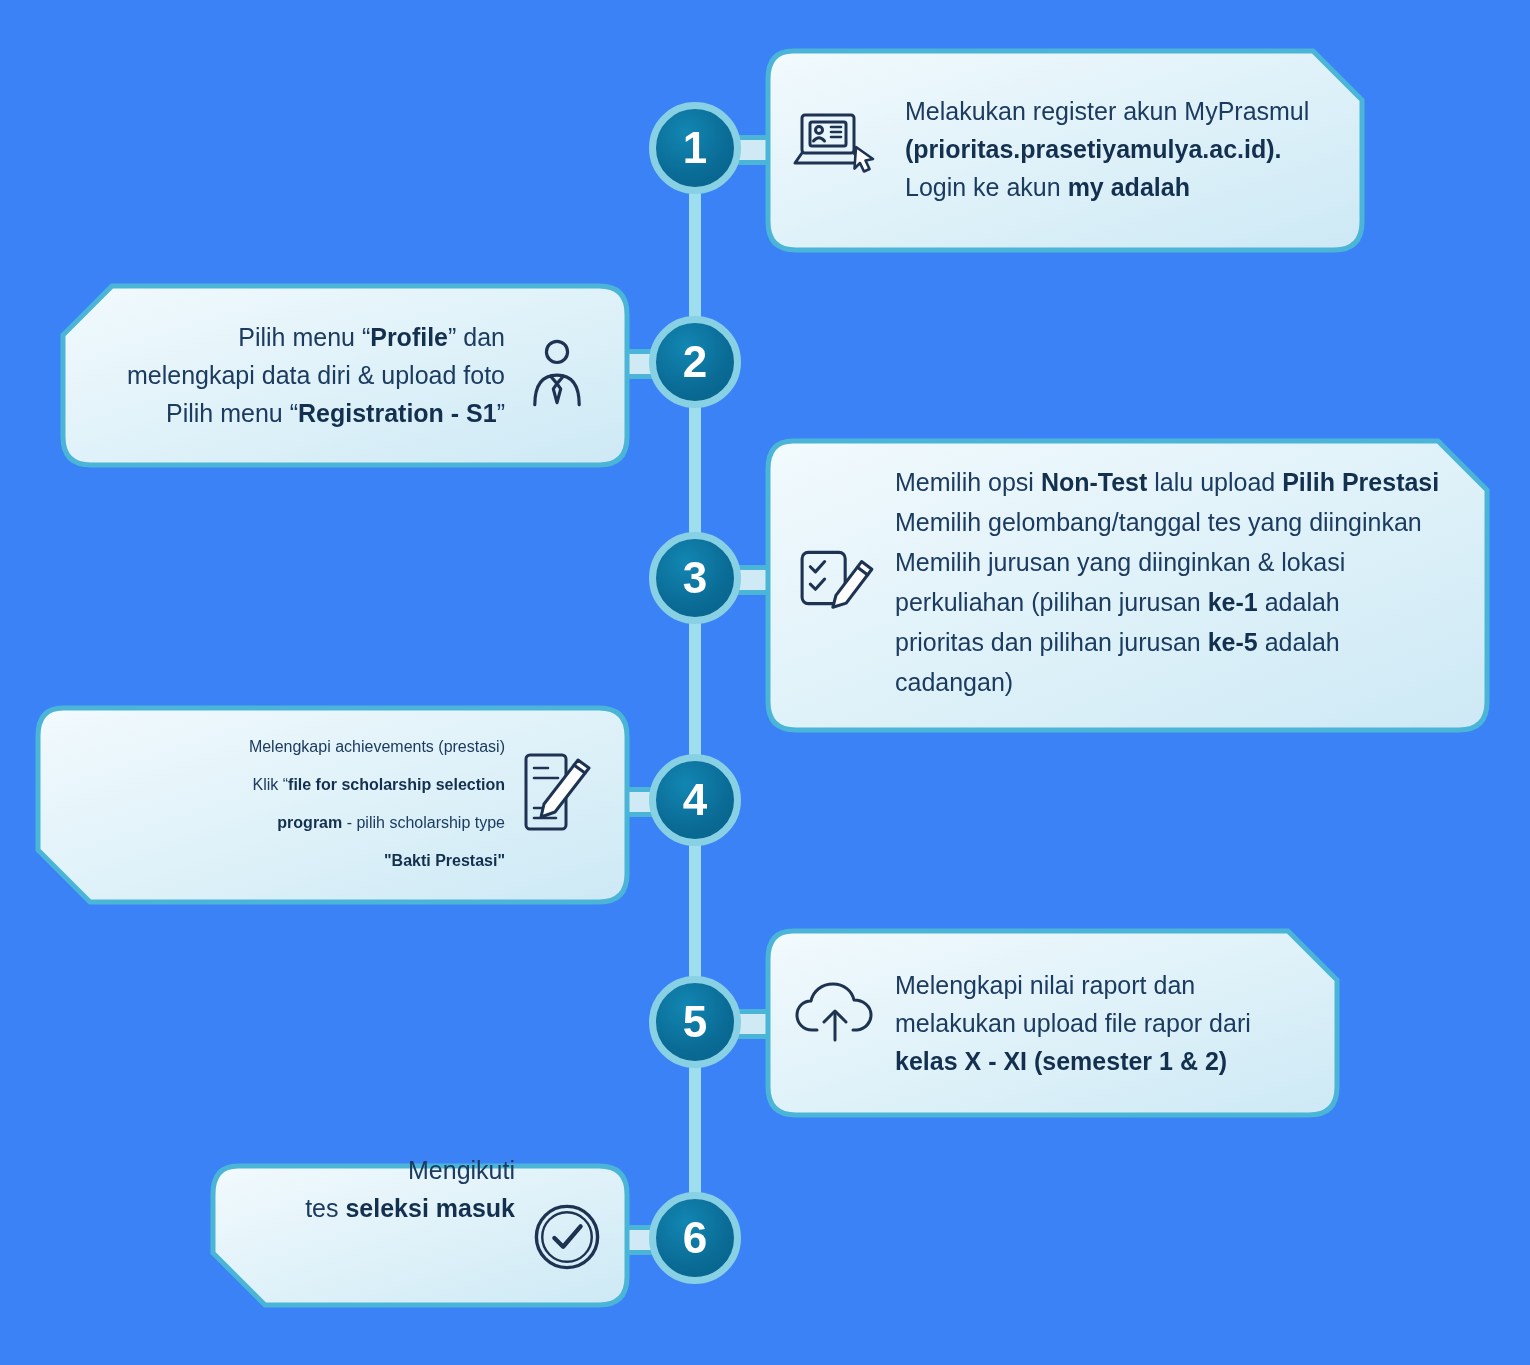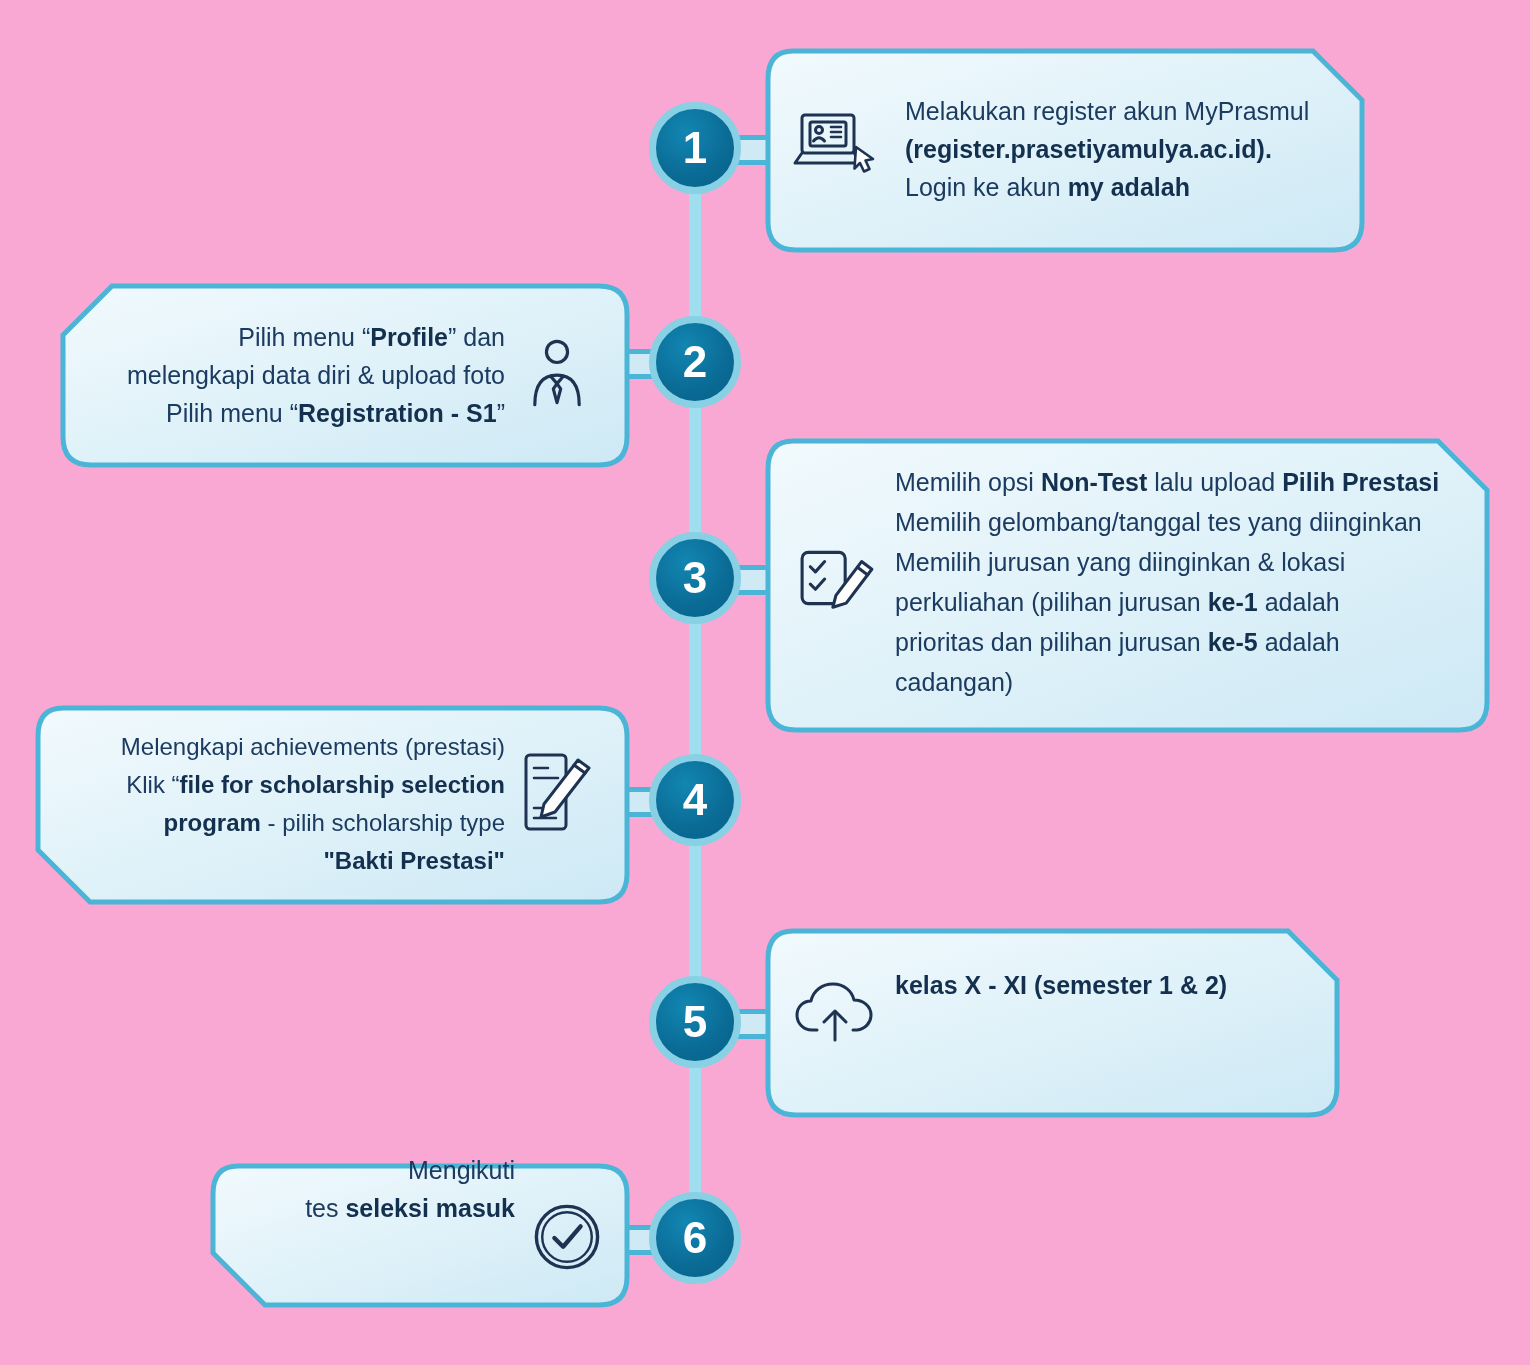--- a/index.html
+++ b/index.html
@@ -1,18 +1,18 @@
 <!DOCTYPE html>
 <html><head>
 <meta charset="utf-8">
 <style>
   html,body{margin:0;padding:0;background:#ffffff;}
   .canvas{
     position:relative;width:1530px;height:1365px;overflow:hidden;
-    font-family:"Liberation Sans", sans-serif;color:#1c3b60;background:#f9a8d4;
+    font-family:"Liberation Sans", sans-serif;color:#1c3b60;background:#3b82f6;
   }
   .vline{position:absolute;left:689px;top:148px;width:12px;height:1090px;background:#9edeee;z-index:0;}
   .stub{position:absolute;height:20px;background:#cfe9f5;border-top:5px solid #4ab5d6;border-bottom:5px solid #4ab5d6;z-index:1;}
   .bubble{position:absolute;z-index:2;overflow:visible;}
   .bubble path{fill:url(#bubbleGrad);stroke:#4ab5d6;stroke-width:5;}
   .circle{
     position:absolute;width:78px;height:78px;border-radius:50%;
     background:radial-gradient(circle at 38% 30%, #1286b2 0%, #0a6b95 60%, #07618a 100%);
     border:7px solid #88d0e4;z-index:3;
     display:flex;align-items:center;justify-content:center;
@@ -53,21 +53,21 @@
         <rect x="14" y="5" width="52" height="38" rx="3"></rect>
         <path d="M14 43 L7 53 H73 L66 43"></path>
         <rect x="22" y="12" width="36" height="24" rx="2"></rect>
         <circle cx="31" cy="20" r="3.5"></circle>
         <path d="M25.5 31 q5.5 -6.5 11 0"></path>
         <path d="M43 17 h10 M43 22 h10 M43 27 h10" stroke-width="2.6"></path>
       </g>
       <path d="M68 37 l17 12 -7.5 1.5 4 8.5 -5.5 2.5 -4 -8.5 -5.5 5.5 z" fill="#ffffff" stroke="#1e3252" stroke-width="2.6" stroke-linejoin="round"></path>
     </svg>
     <div class="step-text t-left" style="left:905px;top:92px;width:440px;"><span>Melakukan register akun MyPrasmul
-</span><b>(register.prasetiyamulya.ac.id).</b><span>
+</span><b>(prioritas.prasetiyamulya.ac.id).</b><span>
 Login ke akun </span><b>my adalah</b></div>
     <div class="circle" style="left:649px;top:102px;">
       <span>1</span>
     </div>
   </div>
 
   <div>
     <div class="stub" style="left:615px;top:349px;width:85px;"></div>
     <svg class="bubble" style="left:60px;top:283px;" width="570" height="185">
       <path d="M 52 3 H 539 Q 567 3 567 31 V 154 Q 567 182 539 182 H 31 Q 3 182 3 154 V 52 Z"></path>
@@ -119,42 +119,44 @@
       <path d="M 28 3 H 564 Q 592 3 592 31 V 169 Q 592 197 564 197 H 55 L 3 145 V 31 Q 3 3 28 3 Z"></path>
     </svg>
     <svg class="icon" style="left:518px;top:750px;" width="82" height="86" viewBox="0 0 82 86">
       <g fill="none" stroke="#1e3252" stroke-width="3" stroke-linecap="round" stroke-linejoin="round">
         <rect x="8" y="5" width="40" height="74" rx="4"></rect>
         <path d="M16 18 h14 M16 28 h24 M16 58 h10 M16 68 h22" stroke-width="2.6"></path>
         <path d="M26 54 L60 10 l11 8 -34 44 -14 5 z" fill="#ffffff"></path>
         <path d="M56 15 l11 8"></path>
       </g>
     </svg>
-    <div class="step-text t-right" style="left:50px;top:728px;width:455px;font-size:24px;"><span>Melengkapi achievements (prestasi)
+    <div class="step-text t-right" style="left:50px;top:728px;width:455px;font-size:16px;"><span>Melengkapi achievements (prestasi)
 Klik “</span><b>file for scholarship selection
 program</b><span> - pilih scholarship type
 </span><b>"Bakti Prestasi"</b></div>
     <div class="circle" style="left:649px;top:754px;">
       <span>4</span>
     </div>
   </div>
 
   <div>
     <div class="stub" style="left:695px;top:1009px;width:85px;"></div>
     <svg class="bubble" style="left:765px;top:928px;" width="575" height="190">
       <path d="M 28 3 H 523 L 572 52 V 159 Q 572 187 544 187 H 31 Q 3 187 3 159 V 31 Q 3 3 28 3 Z"></path>
     </svg>
     <svg class="icon" style="left:792px;top:978px;" width="88" height="66" viewBox="0 0 86 66">
       <g fill="none" stroke="#1e3252" stroke-width="3" stroke-linecap="round" stroke-linejoin="round">
         <path d="M24 52 h-5 C10 52 4 45 4 37 C4 29 10 23 18 23 C20 13 29 6 40 6 C51 6 59 13 61 22 C70 22 78 28 78 37 C78 45 72 51 64 52 h-4"></path>
         <path d="M42 62 V34"></path>
         <path d="M31 44 l11 -11 11 11"></path>
       </g>
     </svg>
-    <div class="step-text t-left" style="left:895px;top:966px;width:430px;"><b>kelas X - XI (semester 1 &amp; 2)</b></div>
+    <div class="step-text t-left" style="left:895px;top:966px;width:430px;"><span>Melengkapi nilai raport dan
+melakukan upload file rapor dari
+</span><b>kelas X - XI (semester 1 &amp; 2)</b></div>
     <div class="circle" style="left:649px;top:976px;">
       <span>5</span>
     </div>
   </div>
 
   <div>
     <div class="stub" style="left:615px;top:1225px;width:85px;"></div>
     <svg class="bubble" style="left:210px;top:1163px;" width="420" height="145">
       <path d="M 28 3 H 389 Q 417 3 417 31 V 114 Q 417 142 389 142 H 55 L 3 90 V 31 Q 3 3 28 3 Z"></path>
     </svg>

